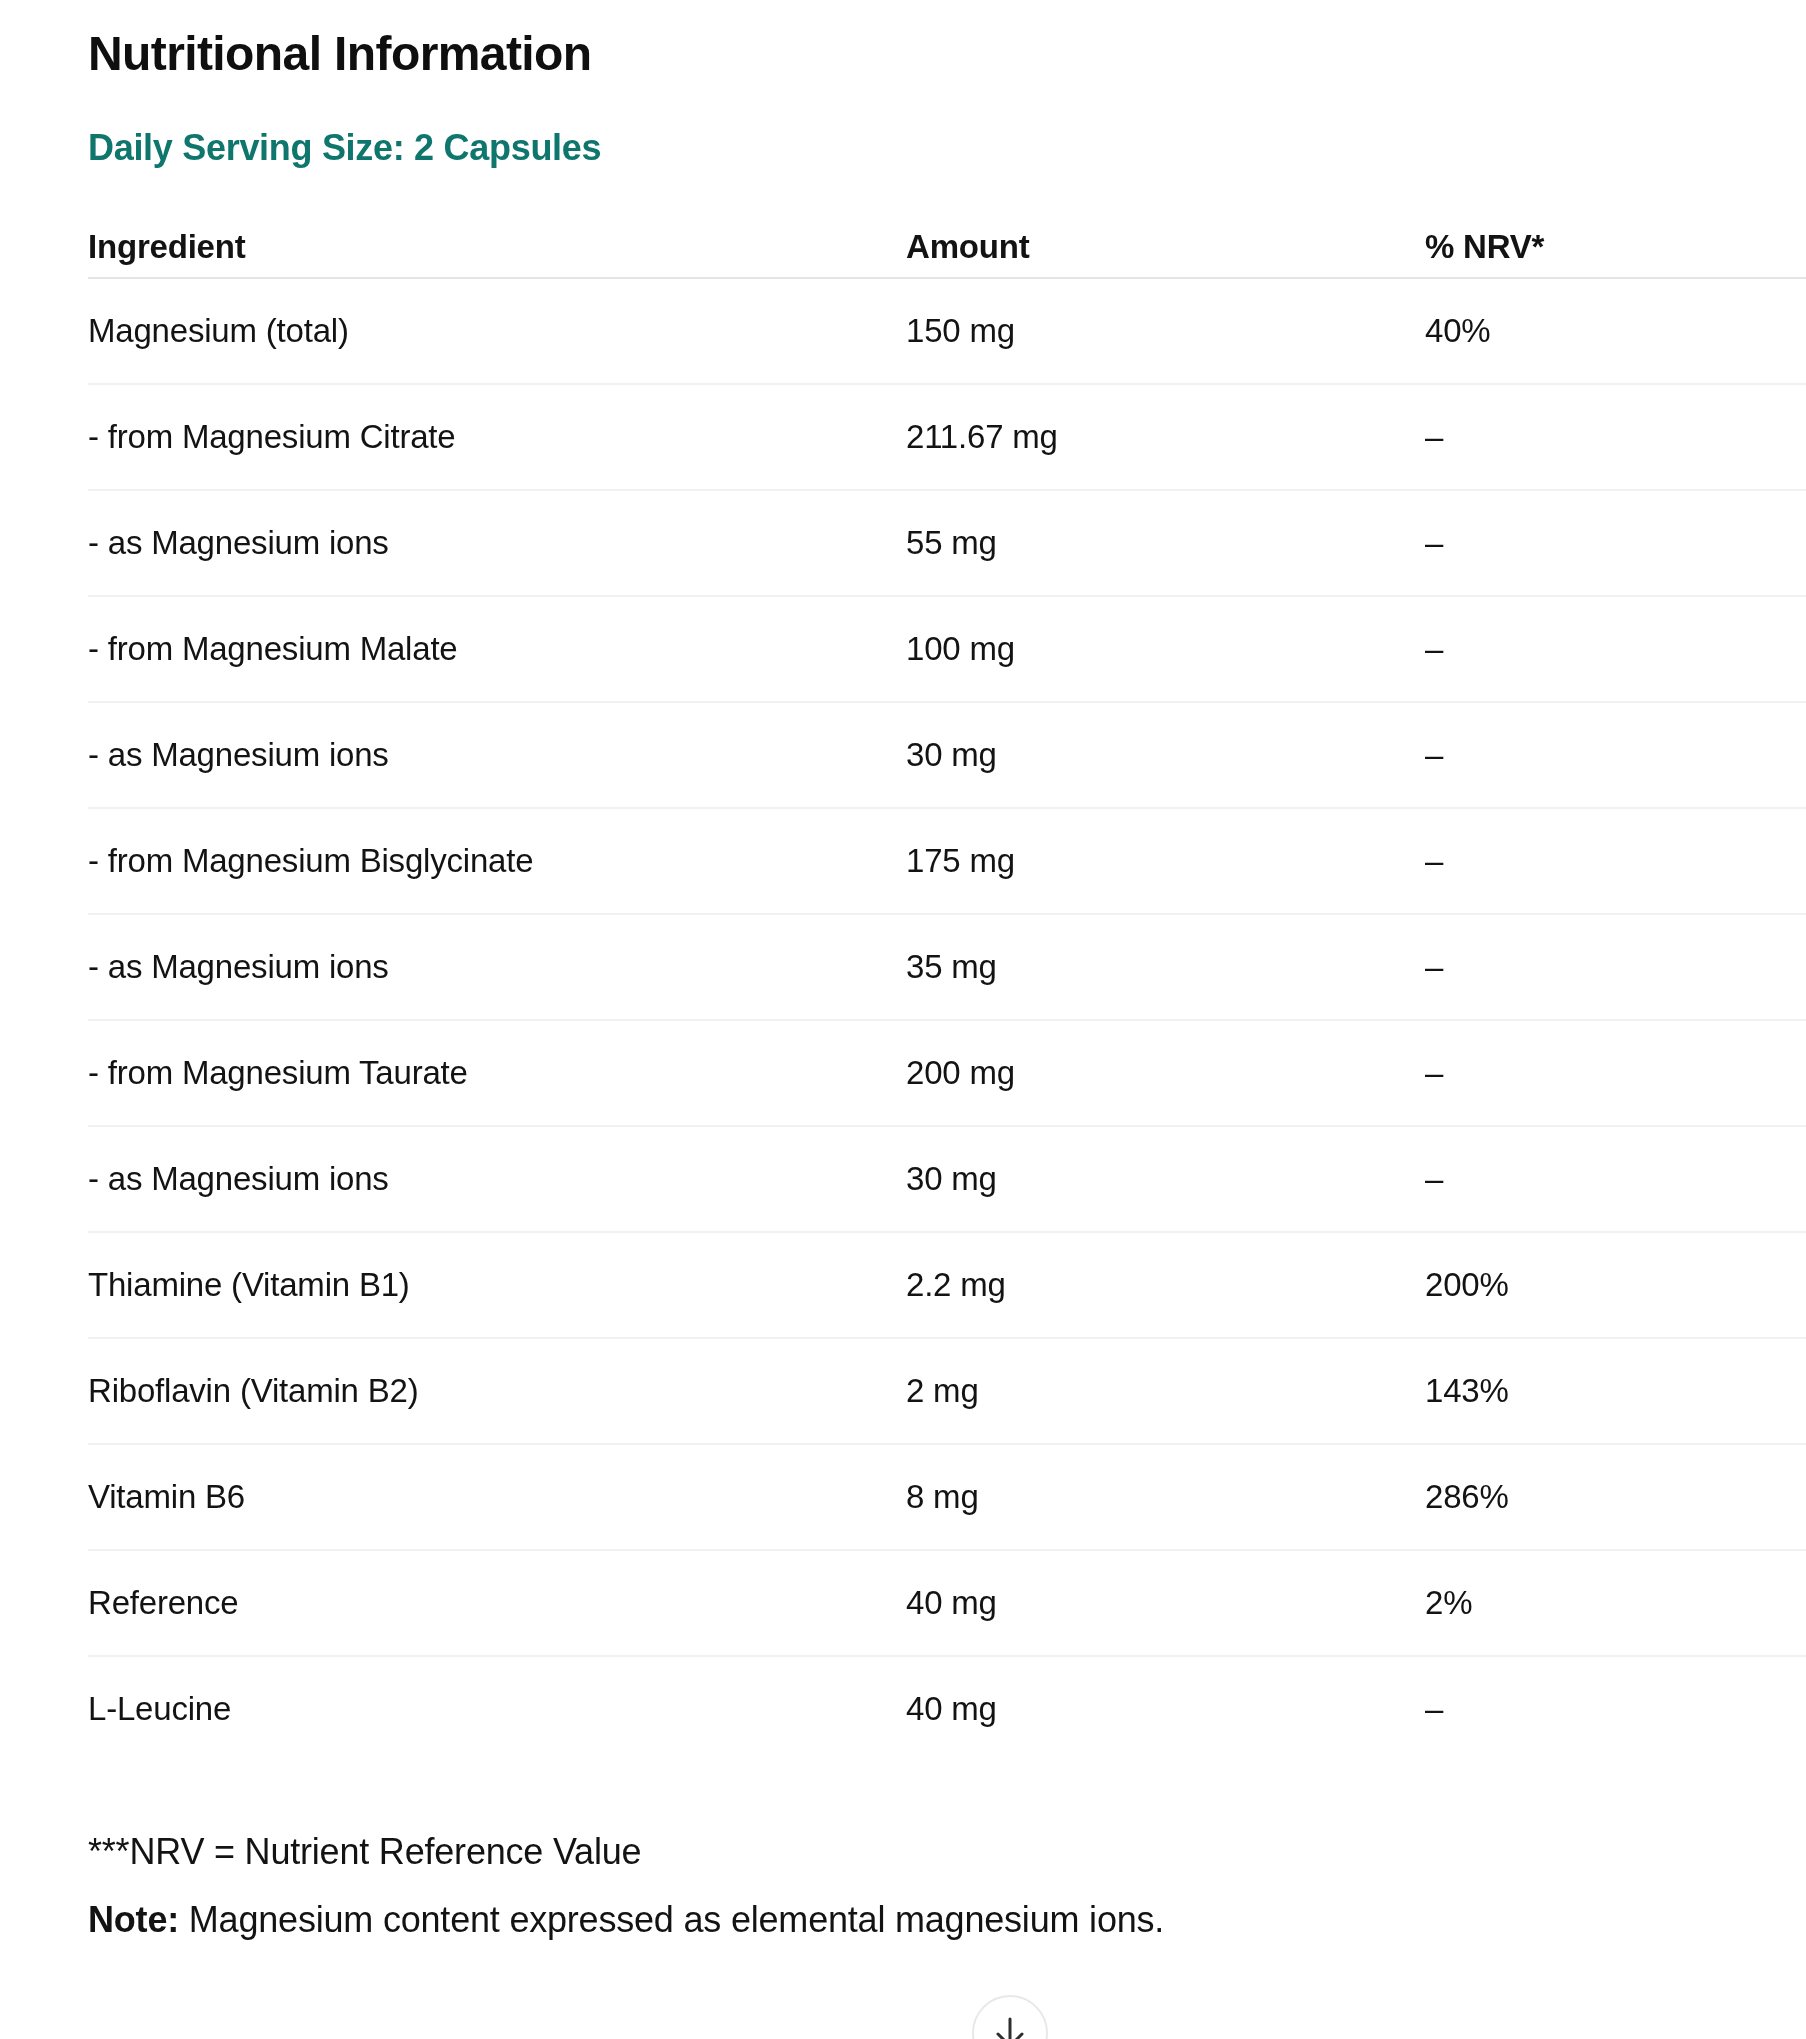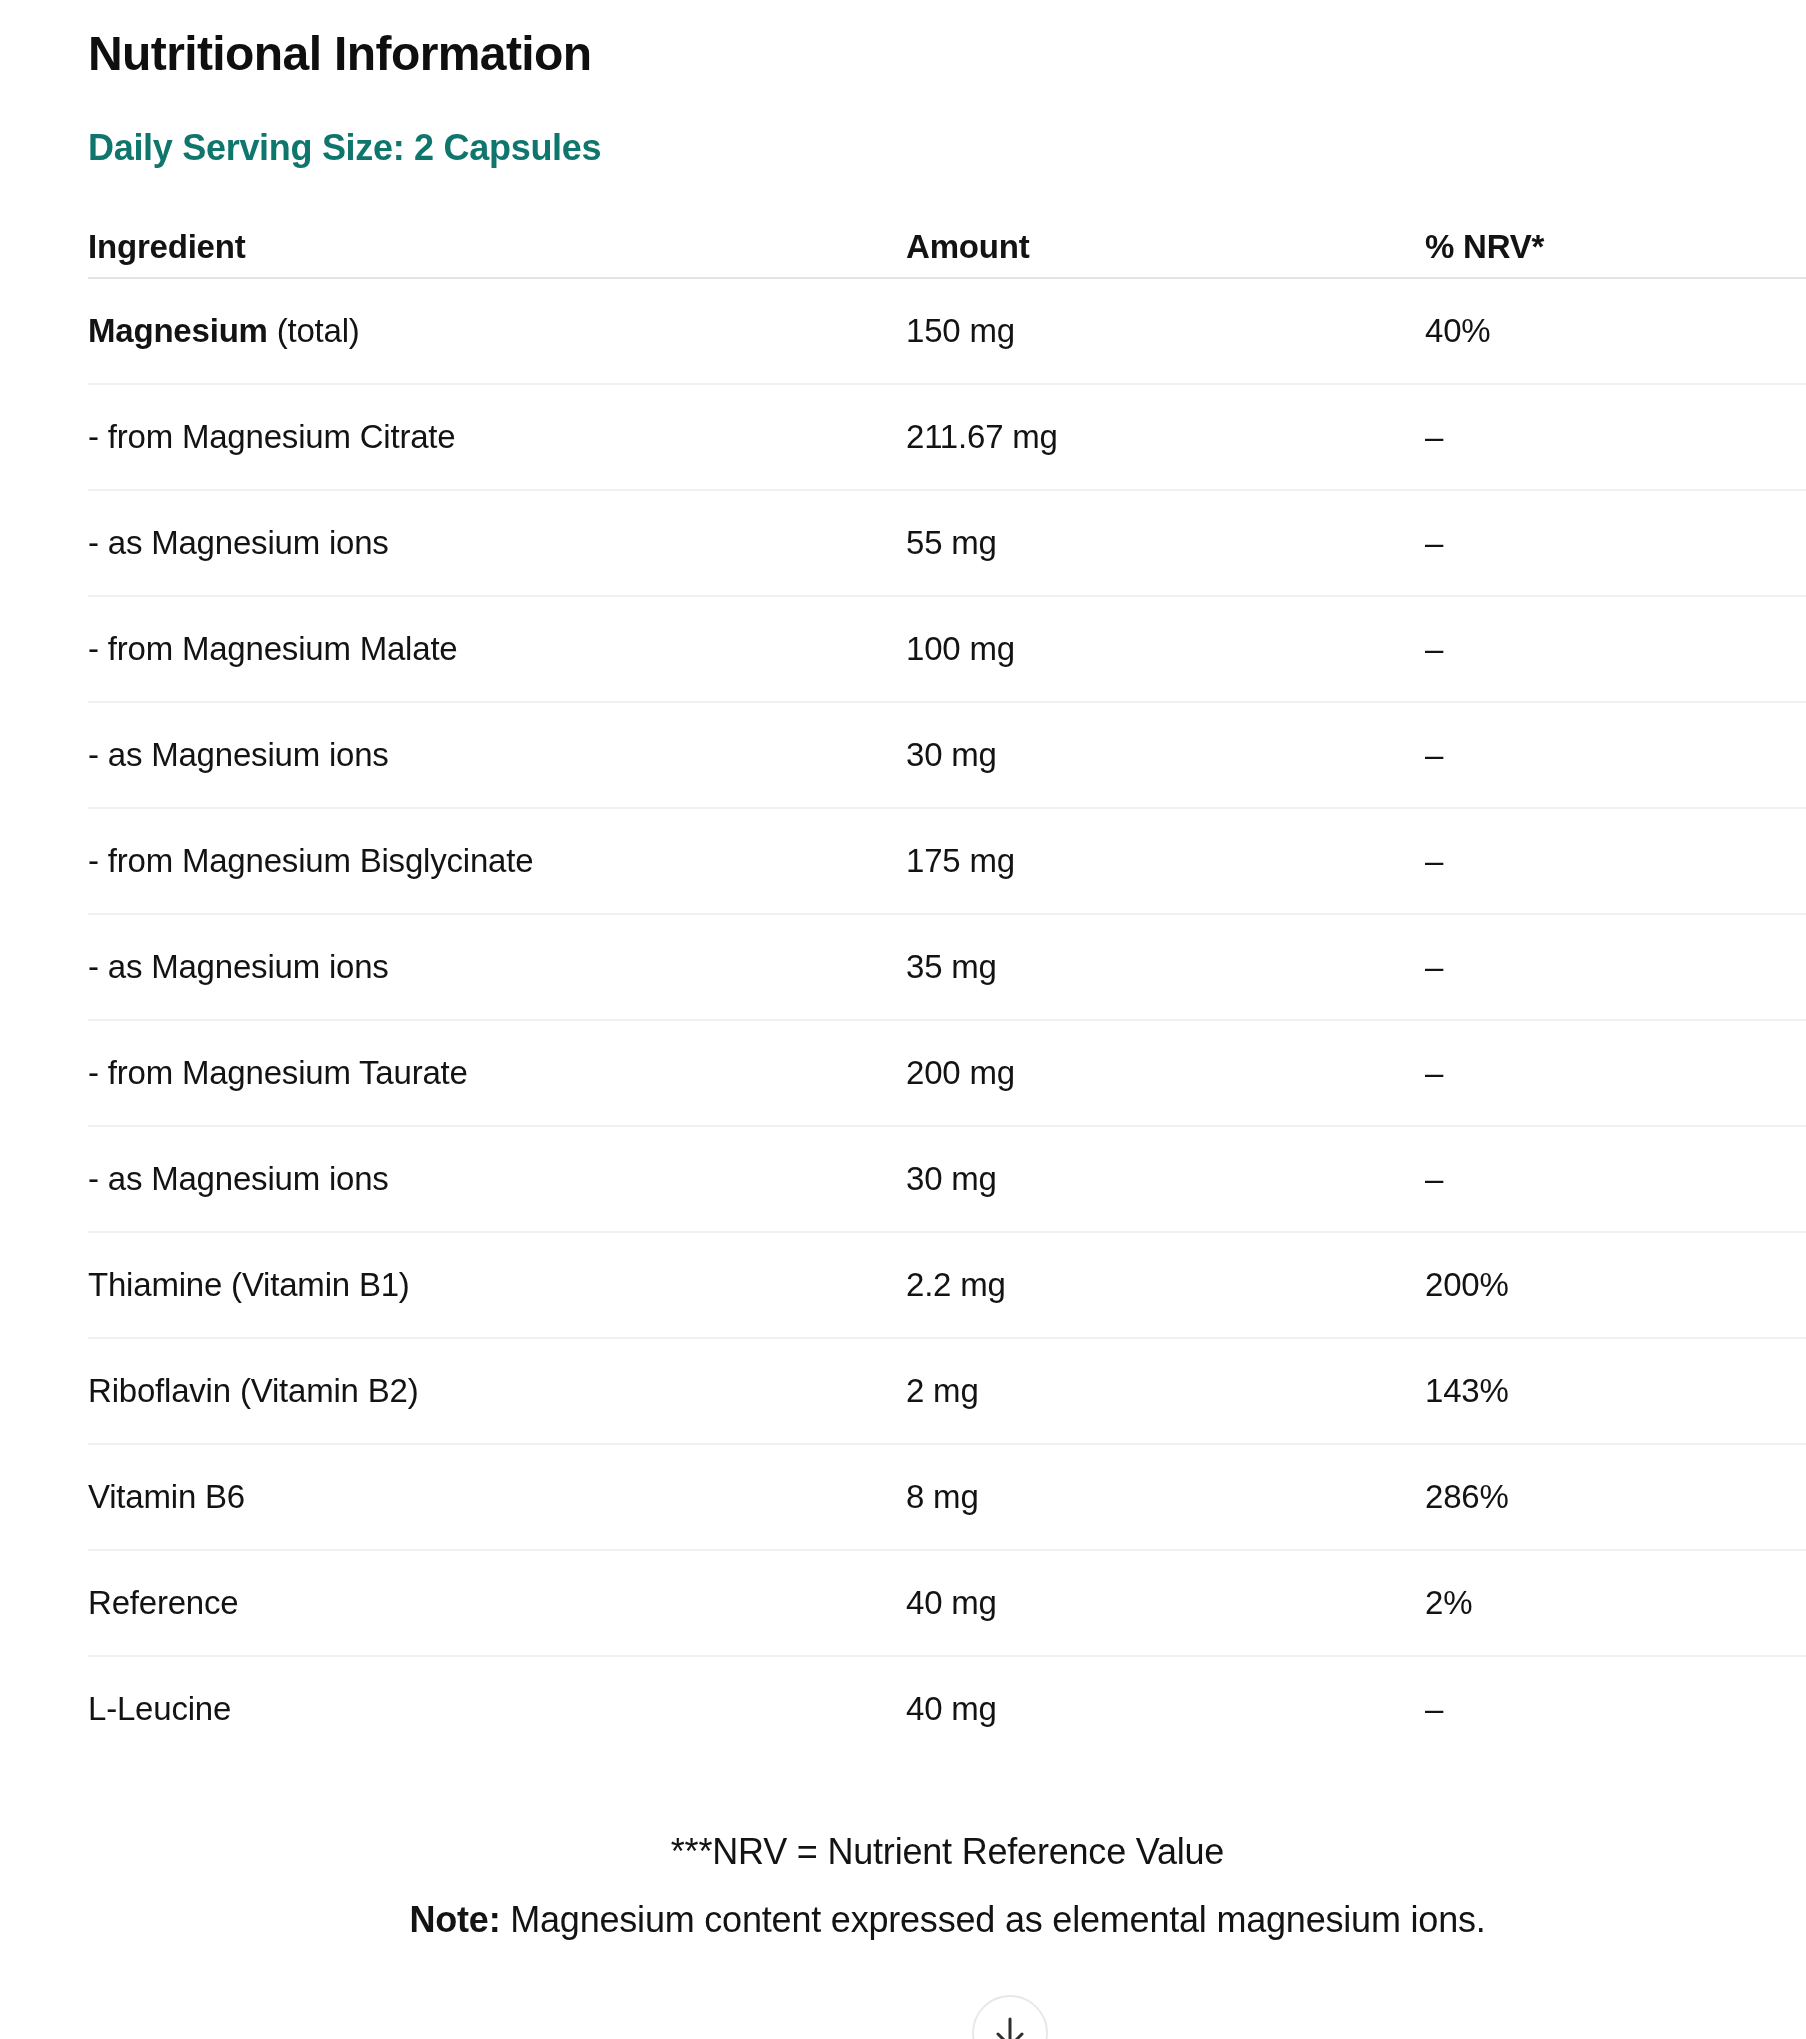--- a/index.html
+++ b/index.html
@@ -52,27 +52,26 @@
     font-weight: 700;
   }
   .row.data {
     height: 104px;
     border-bottom: 2px solid #f1f1f3;
   }
   .row.data:last-child {
     border-bottom: none;
   }
   .col { display: block; white-space: nowrap; }
-  .col b { font-weight: 700; }
+  .col b { font-weight: 400; }
   .footnote {
-    margin: 16px;
+    margin: 0;
     font-size: 36px;
     line-height: 38px;
     letter-spacing: -0.2px;
-    text-align: center;
   }
   .footnote.first { margin-top: 72px; }
   .footnote.second { margin-top: 30px; }
   .footnote strong { font-weight: 700; }
   .scroll-btn {
     position: absolute;
     left: 972px;
     top: 1995px;
     width: 76px;
     height: 76px;

